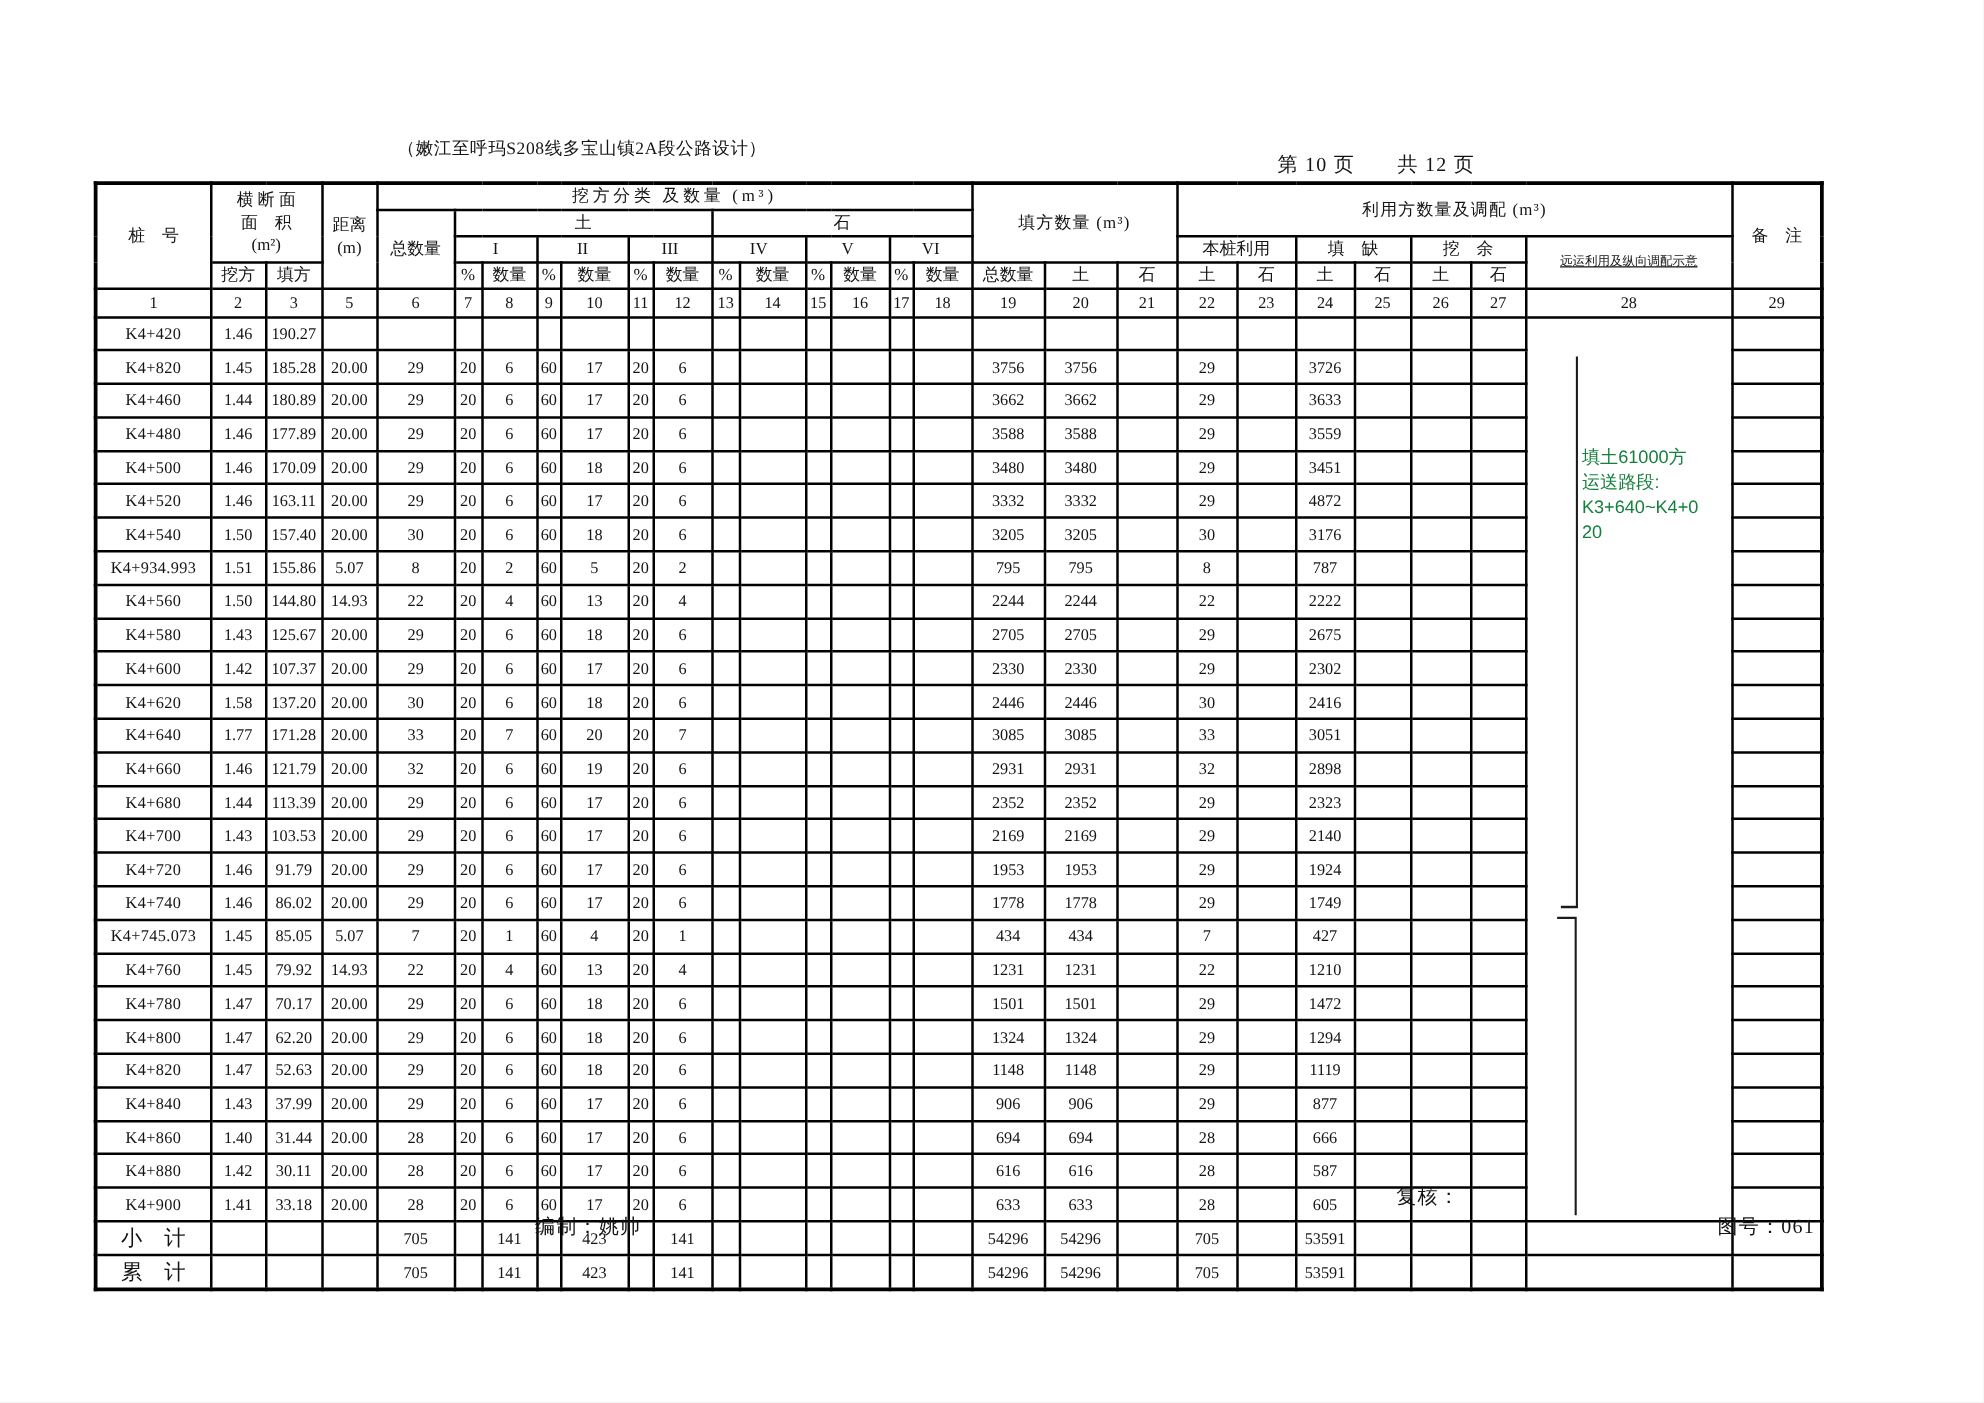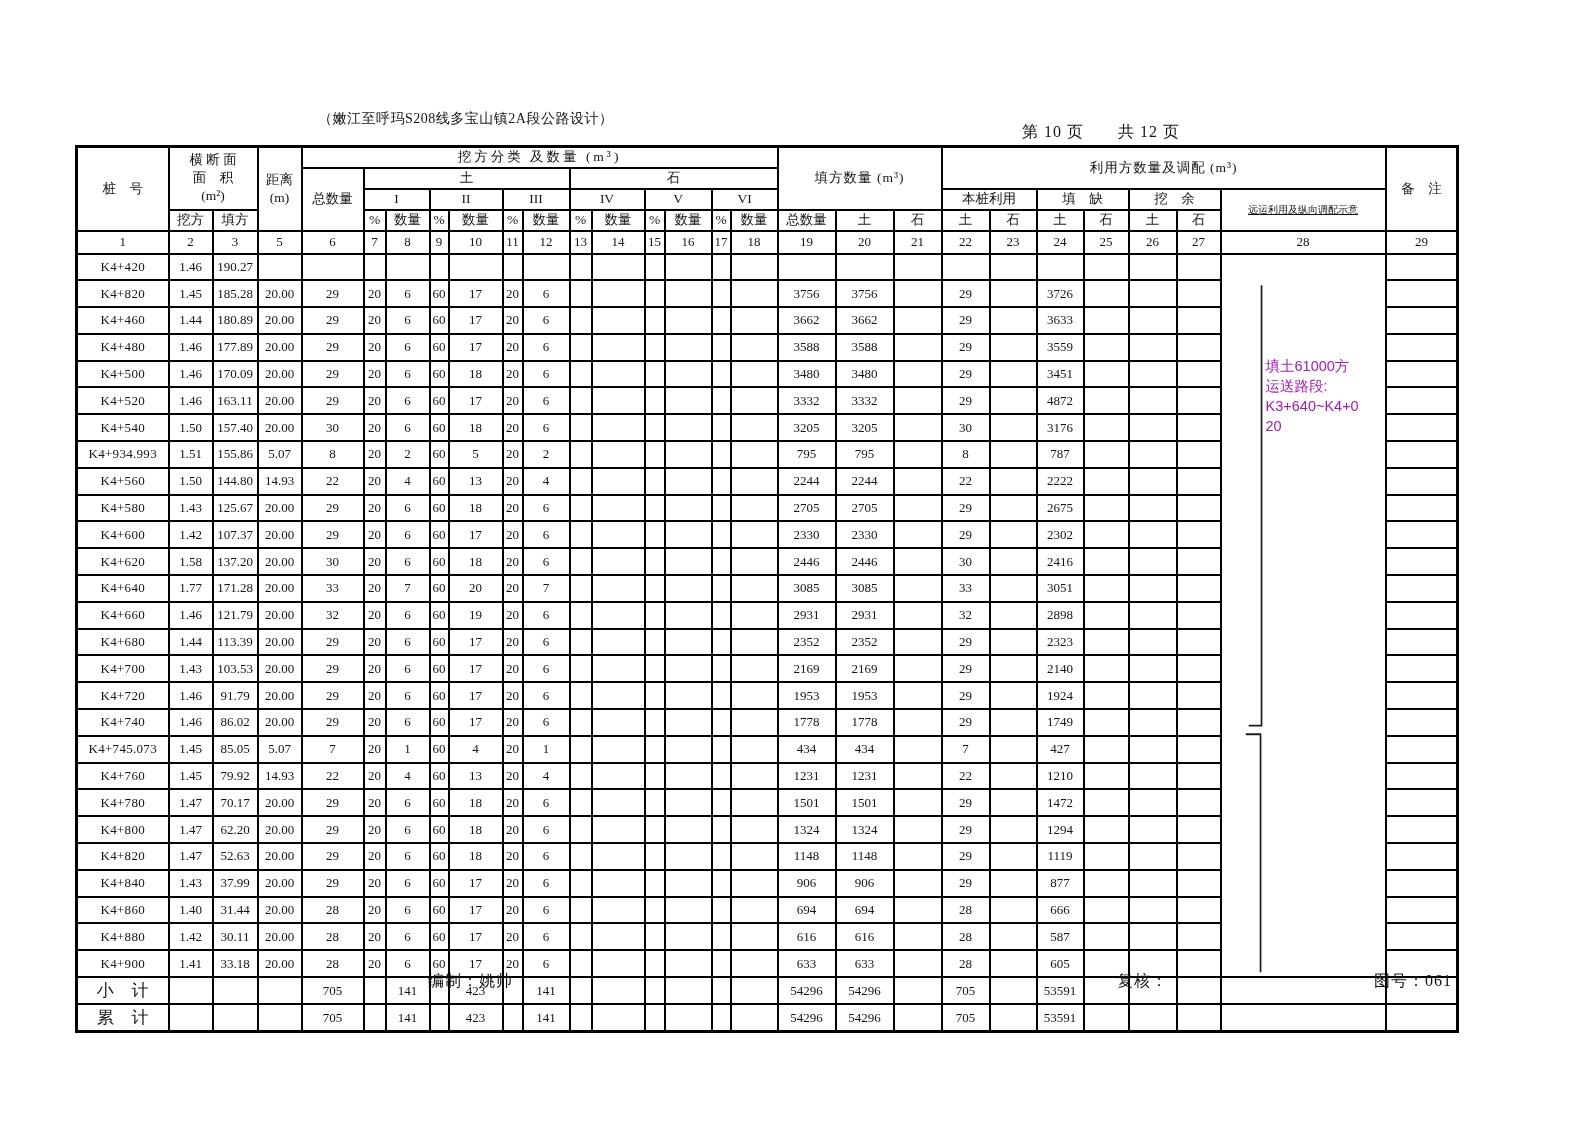--- a/index.html
+++ b/index.html
@@ -23,24 +23,24 @@
   tr.numrow td{height:21px;font-size:13px;}
   tbody td{height:24.8px;font-size:13px;}
   tbody td.station{font-size:13px;letter-spacing:0.3px;}
   tr.totals td{height:25px;font-size:13px;border-radius:13px;}
   tr.totals td.station{font-size:17px;}
   td.diagram-cell{position:relative;vertical-align:top;}
   svg.haul{position:absolute;left:0;top:0;width:100%;height:100%;}
   svg.haul polyline{fill:none;stroke:#1c1c1c;stroke-width:1.7;}
   .diagram-note{position:absolute;left:44px;top:101px;width:99px;text-align:left;
         font-family:"Liberation Sans","DejaVu Sans",sans-serif;font-size:14.5px;
-        line-height:20px;color:#a21caf;white-space:pre-line;word-break:break-all;}
+        line-height:20px;color:#15803d;white-space:pre-line;word-break:break-all;}
   .footer-item{position:absolute;font-size:16px;letter-spacing:1px;}
   .f-compiler{top:971px;left:428px;}
-  .f-checker{top:971px;left:1117px;}
+  .f-checker{top:947px;left:1117px;}
   .f-figure{top:971px;left:1374px;}
 </style>
 </head>
 <body>
 
 <div class="page">
 
   <div class="subtitle">（嫩江至呼玛S208线多宝山镇2A段公路设计）</div>
   <div class="pageinfo">第 10 页　　共 12 页</div>
 

